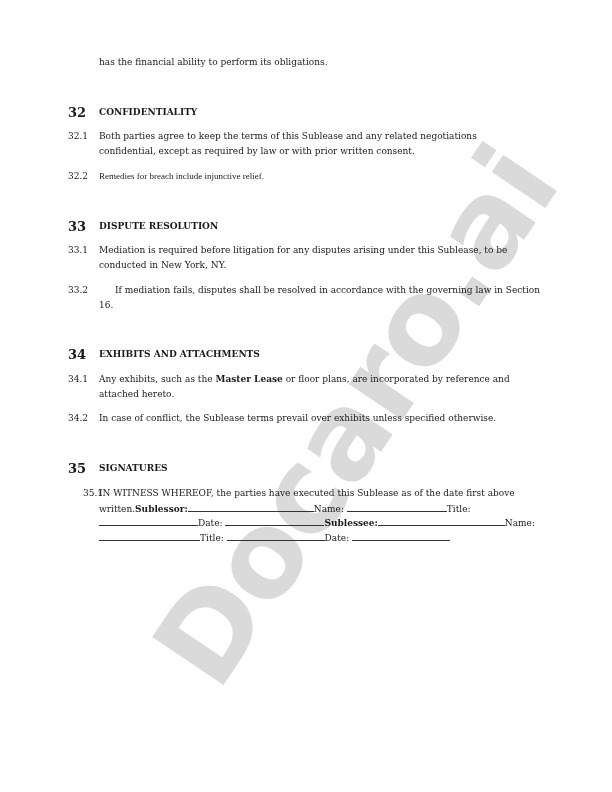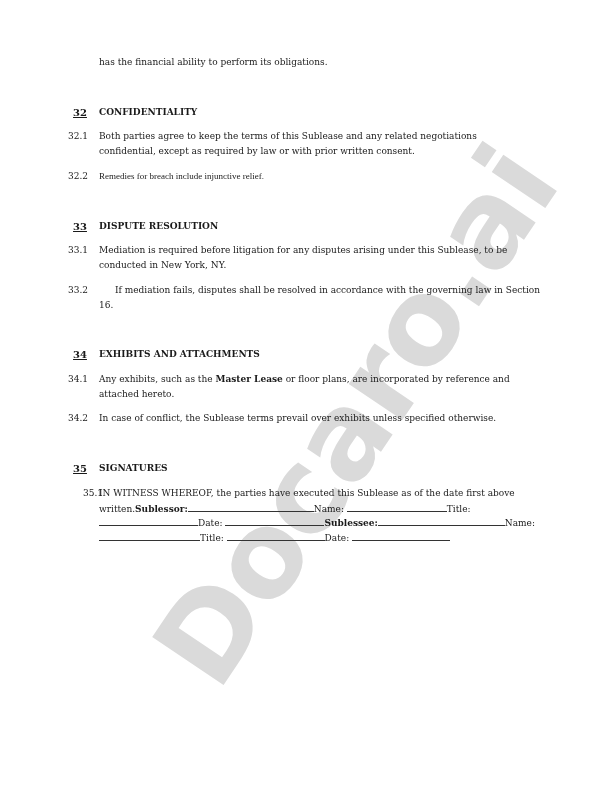--- a/index.html
+++ b/index.html
@@ -15,21 +15,21 @@
     color: #dadada;
     transform: rotate(-56deg);
     transform-origin: 50% 50%;
     white-space: nowrap;
     letter-spacing: -2px;
     z-index: 0;
     user-select: none;
   }
   .line { position: absolute; font-size: 9px; line-height: 11px; white-space: nowrap; z-index: 1; }
   .num { position: absolute; font-size: 9px; line-height: 11px; z-index: 1; }
-  .secnum { position: absolute; font-size: 10px; line-height: 11px; font-weight: bold; text-align: center; width: 24px; z-index: 1; text-decoration: underline; }
+  .secnum { position: absolute; font-size: 13px; line-height: 11px; font-weight: bold; text-align: left; width: 24px; z-index: 1; }
   .heading { position: absolute; font-size: 9px; line-height: 11px; font-weight: bold; z-index: 1; }
   b { font-weight: bold; }
   .u { display: inline-block; border-bottom: 0.8px solid #333; height: 8px; vertical-align: baseline; }
 </style>
 </head>
 <body>
 
 <div class="page">
 
   <div class="watermark">Docaro.ai</div>

